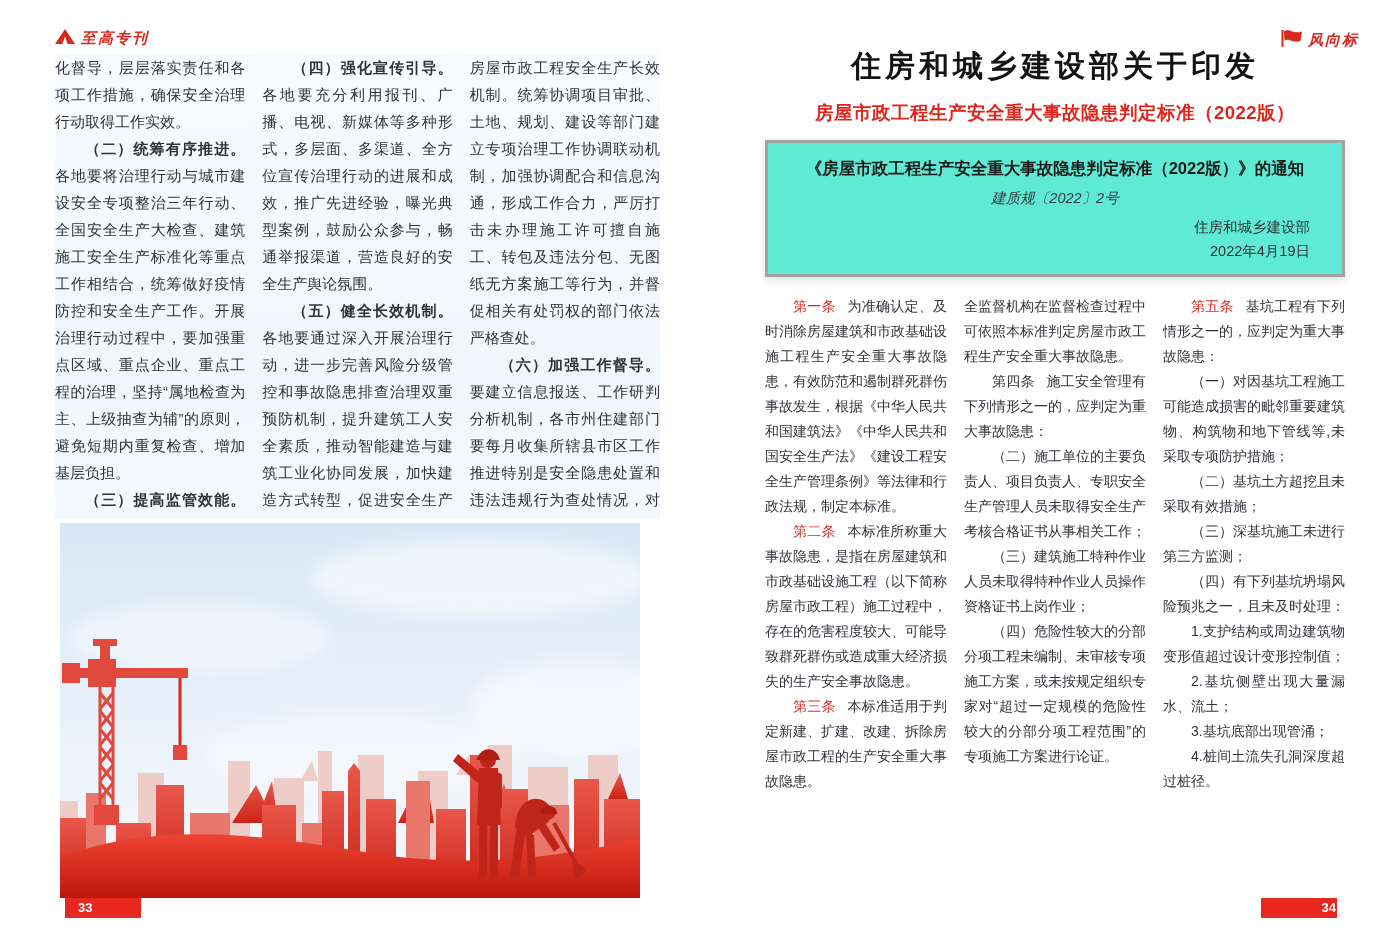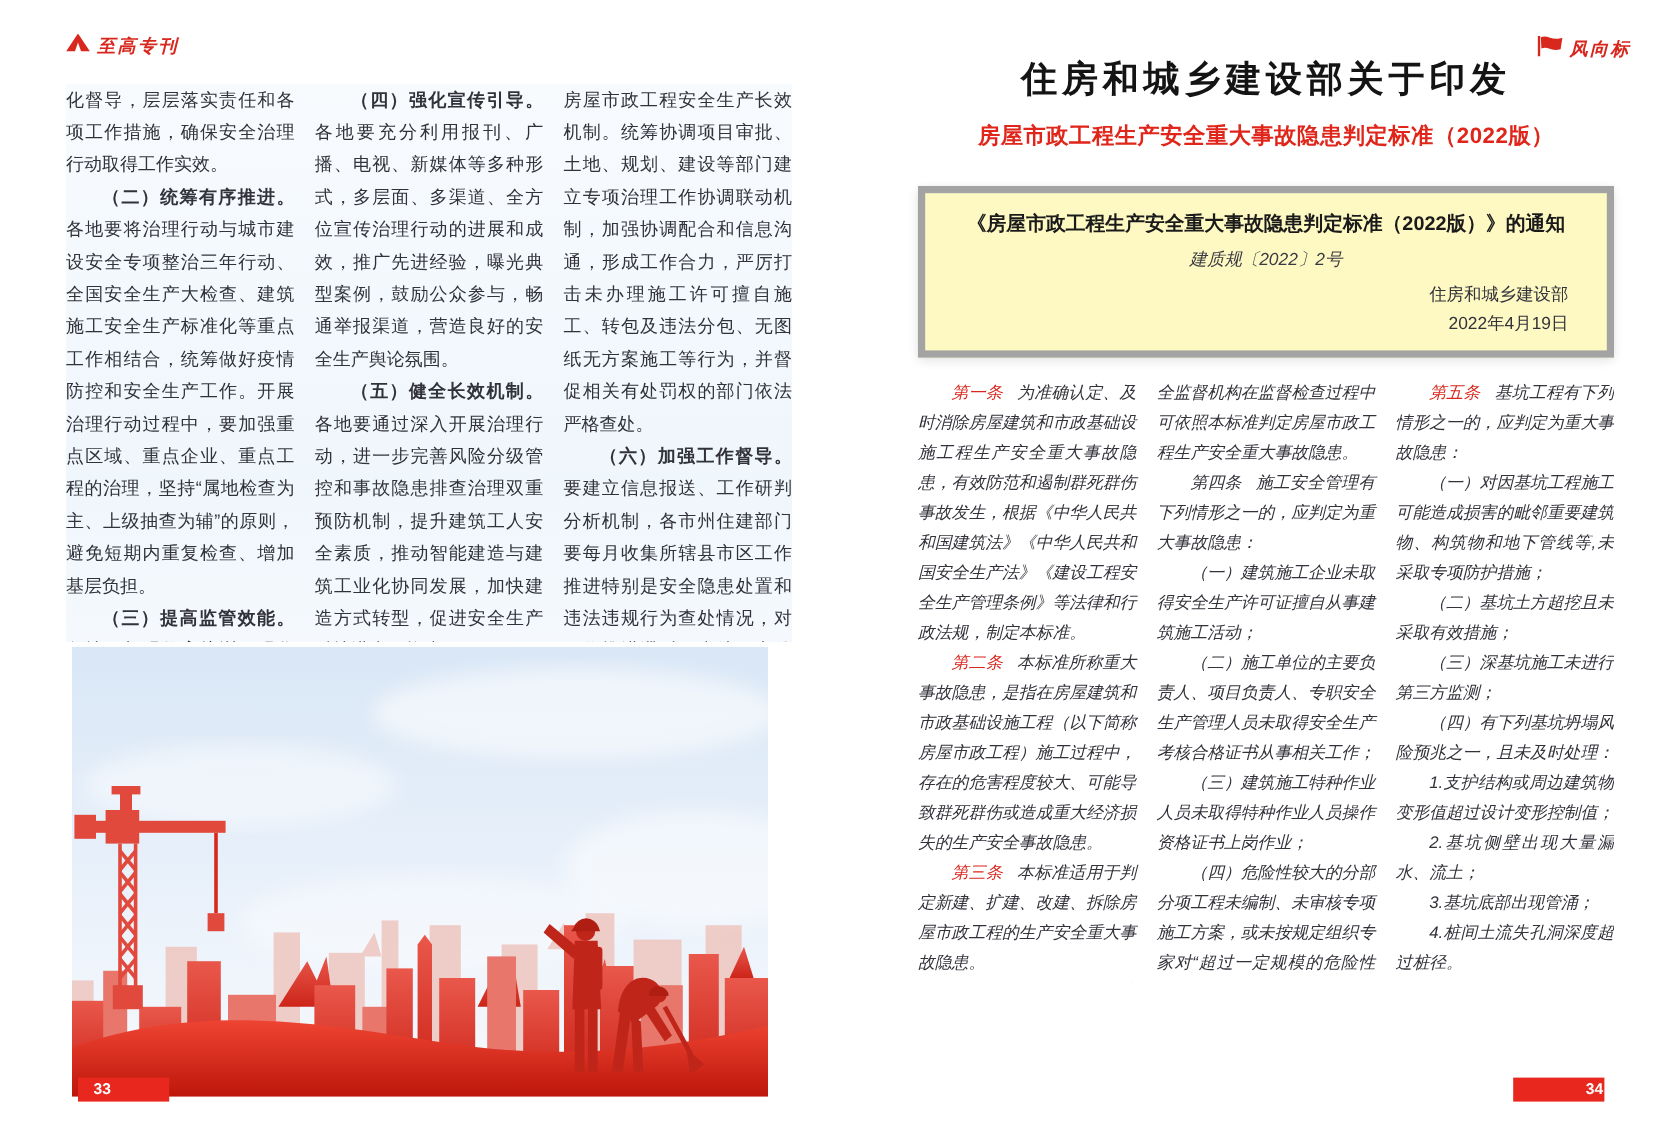--- a/index.html
+++ b/index.html
@@ -5,51 +5,51 @@
   * { margin:0; padding:0; box-sizing:border-box; }
   html,body { width:1400px; height:949px; background:#ffffff; overflow:hidden;
               font-family:"Liberation Sans", sans-serif; color:#32323a; }
   .page { position:absolute; top:0; }
 
   
   .page-left { left:40px; width:620px; padding-left:15px; }
   .brand-left { display:flex; align-items:center; gap:6px; margin-top:26px; height:24px; }
   .brand-text { color:#d8281e; font-size:15px; font-weight:bold; font-style:italic;
                 font-family:"DejaVu Serif", serif; letter-spacing:2px; }
-  .page-left .columns { display:flex; gap:17px; margin-top:20px; height:465px; overflow:hidden;
+  .page-left .columns { display:flex; gap:17px; margin-top:4px; height:465px; overflow:hidden;
                         background:linear-gradient(180deg,#f8fbfe 0%,#eff6fc 70%,#f5f9fd 100%); }
   .col { flex:1; text-align:justify; }
   .page-left .col { font-size:15px; line-height:27px; }
   .para { text-align:justify; text-justify:inter-ideograph; }
   .indent { text-indent:2em; }
   .lead-bold { font-weight:bold; }
   .lead-red { color:#d8281e; }
   .lead-gap { margin-right:0.85em; }
 
   .illustration { display:block; margin:4px 0 0 5px; }
 
   
   .page-right { left:765px; width:580px; }
   .brand-right { position:absolute; right:-14px; top:30px; display:flex; align-items:center; gap:5px; }
   .doc-title { text-align:center; font-size:30px; font-weight:bold; letter-spacing:4px;
                color:#141414; margin-top:46px; white-space:nowrap; }
   .doc-subtitle { text-align:center; font-size:18.5px; font-weight:bold; color:#e0261a;
                   margin-top:13px; letter-spacing:0.5px; white-space:nowrap; }
-  .notice-box { margin-top:30px; background:#fef9c3; border:6px solid #a3a3a3;
+  .notice-box { margin-top:15px; background:#5eead4; border:3px solid #a3a3a3;
                 box-shadow:0 3px 9px rgba(0,0,0,0.12), 0 0 2px rgba(0,0,0,0.05);
                 padding:15px 22px 13px; }
   .notice-title { text-align:center; font-weight:bold; font-size:16.5px; color:#1a1a1a; }
   .notice-no { text-align:center; font-size:14.5px; margin-top:9px; color:#3a3a42;font-style:italic; }
   .notice-body { font-size:14.5px; line-height:27px; text-indent:2em; text-align:justify;
                  margin-top:7px; color:#32323a; }
   .notice-sign, .notice-date { text-align:right; font-size:14.5px; color:#32323a; padding-right:10px; }
   .notice-sign { margin-top:10px; }
   .notice-date { margin-top:5px; }
   .page-right .columns { display:flex; gap:17px; margin-top:17px; height:505px; overflow:hidden; }
-  .page-right .col { font-size:14px; line-height:25px;font-style:italic; }
+  .page-right .col { font-size:14px; line-height:25px; }
 
   
   .page-num { position:absolute; top:898px; width:76px; height:20px; background:#e8281e;
               color:#fff; font-size:13px; font-weight:bold; line-height:20px; }
   .page-num-left { left:65px; padding-left:13px; }
   .page-num-right { left:1261px; text-align:right; padding-right:1px; }
 </style>
 </head>
 <body>
 
@@ -217,21 +217,20 @@
   <div class="columns">
     <div class="col">
         <p class="para indent"><span class="lead lead-red lead-gap">第一条</span>为准确认定、及时消除房屋建筑和市政基础设施工程生产安全重大事故隐患，有效防范和遏制群死群伤事故发生，根据《中华人民共和国建筑法》《中华人民共和国安全生产法》《建设工程安全生产管理条例》等法律和行政法规，制定本标准。</p>
         <p class="para indent"><span class="lead lead-red lead-gap">第二条</span>本标准所称重大事故隐患，是指在房屋建筑和市政基础设施工程（以下简称房屋市政工程）施工过程中，存在的危害程度较大、可能导致群死群伤或造成重大经济损失的生产安全事故隐患。</p>
         <p class="para indent"><span class="lead lead-red lead-gap">第三条</span>本标准适用于判定新建、扩建、改建、拆除房屋市政工程的生产安全重大事故隐患。</p>
         <p class="para indent">县级及以上人民政府住房和城乡建设主管部门和施工安</p>
       </div>
     <div class="col">
         <p class="para">全监督机构在监督检查过程中可依照本标准判定房屋市政工程生产安全重大事故隐患。</p>
         <p class="para indent"><span class="lead lead-gap">第四条</span>施工安全管理有下列情形之一的，应判定为重大事故隐患：</p>
-        <p class="para indent">（一）建筑施工企业未取得安全生产许可证擅自从事建筑施工活动；</p>
         <p class="para indent">（二）施工单位的主要负责人、项目负责人、专职安全生产管理人员未取得安全生产考核合格证书从事相关工作；</p>
         <p class="para indent">（三）建筑施工特种作业人员未取得特种作业人员操作资格证书上岗作业；</p>
         <p class="para indent">（四）危险性较大的分部分项工程未编制、未审核专项施工方案，或未按规定组织专家对“超过一定规模的危险性较大的分部分项工程范围”的专项施工方案进行论证。</p>
       </div>
     <div class="col">
         <p class="para indent"><span class="lead lead-red lead-gap">第五条</span>基坑工程有下列情形之一的，应判定为重大事故隐患：</p>
         <p class="para indent">（一）对因基坑工程施工可能造成损害的毗邻重要建筑物、构筑物和地下管线等,未采取专项防护措施；</p>
         <p class="para indent">（二）基坑土方超挖且未采取有效措施；</p>
         <p class="para indent">（三）深基坑施工未进行第三方监测；</p>
         <p class="para indent">（四）有下列基坑坍塌风险预兆之一，且未及时处理：</p>

